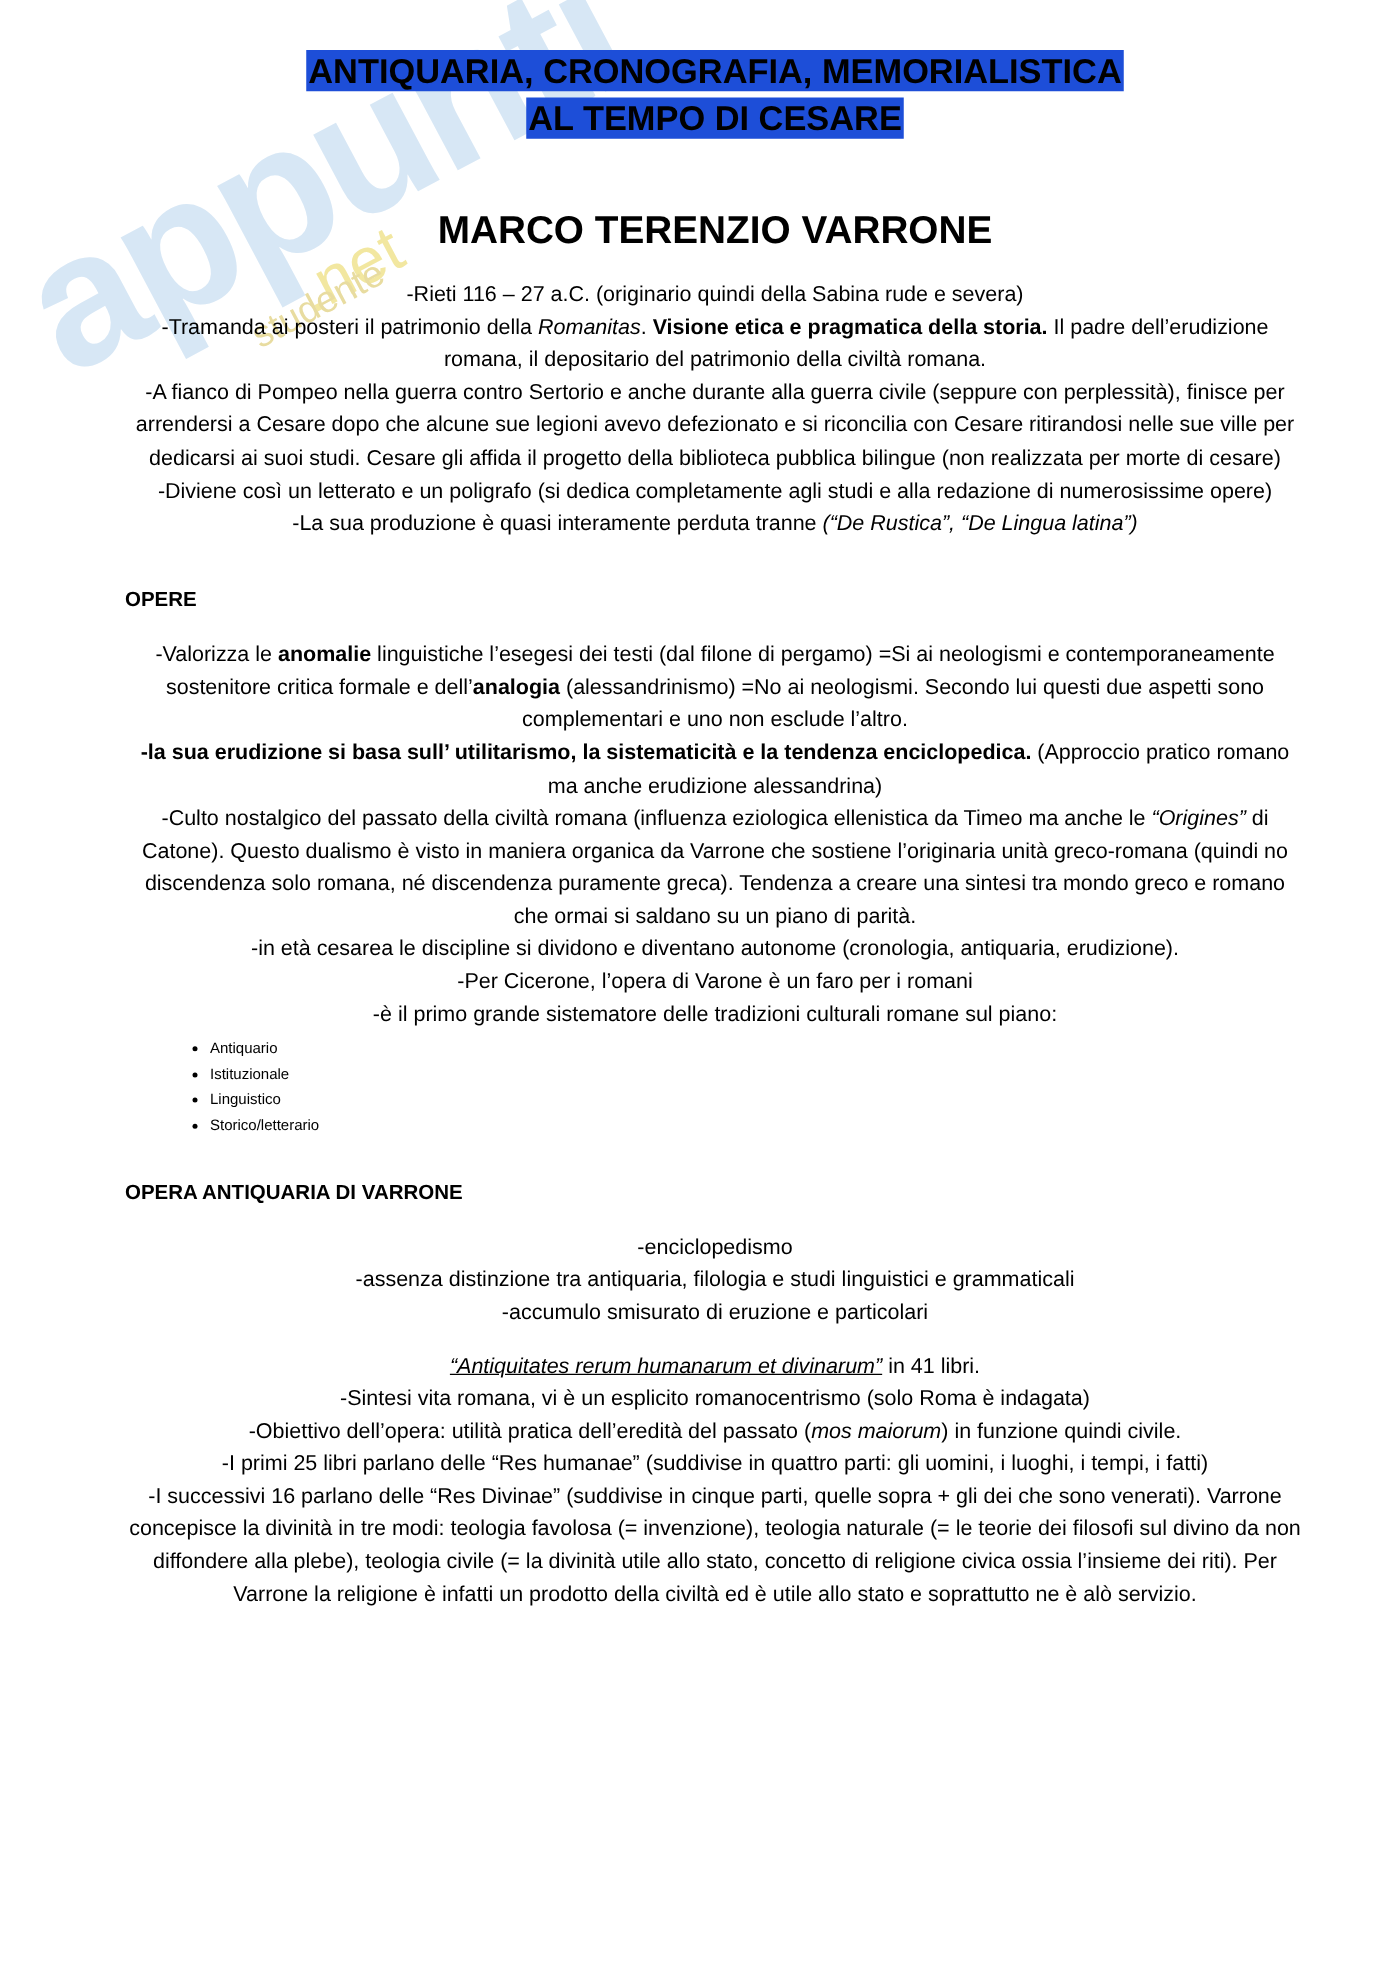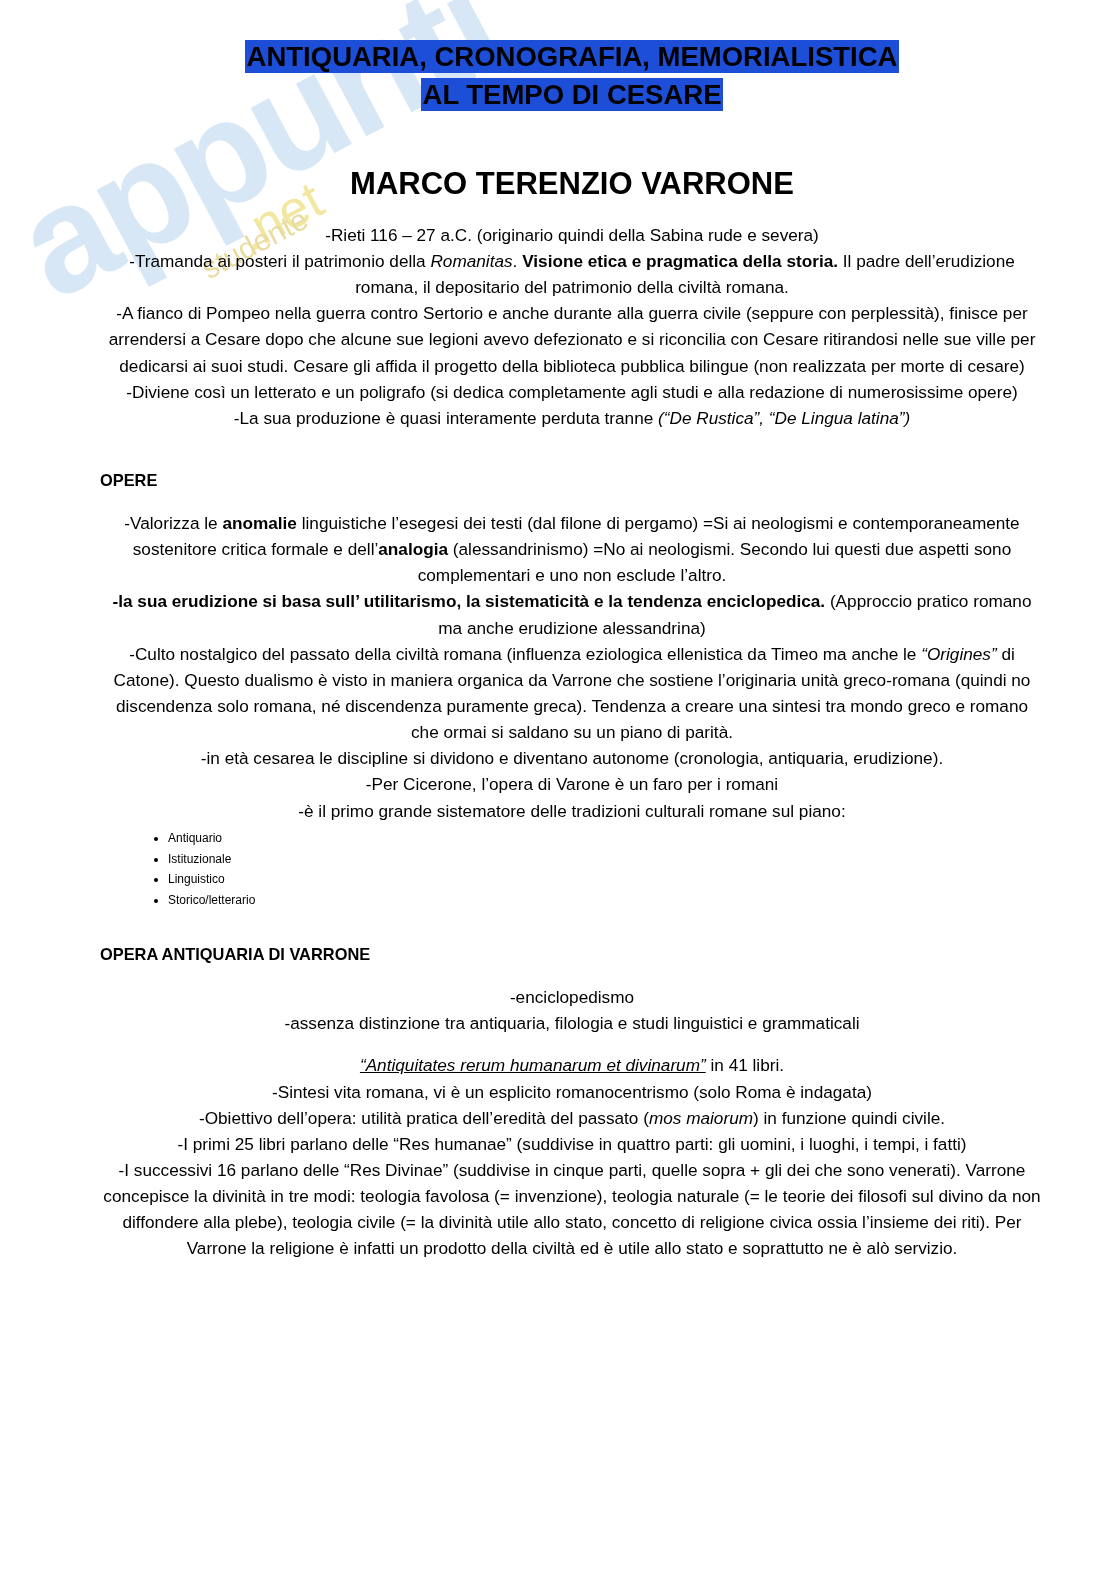--- a/index.html
+++ b/index.html
@@ -160,20 +160,21 @@
       <li>Istituzionale</li>
       <li>Linguistico</li>
       <li>Storico/letterario</li>
     </ul>
 
     <div class="sub-head2">OPERA ANTIQUARIA DI VARRONE</div>
 
     <div class="body-block">
       <p>-enciclopedismo</p>
       <p>-assenza distinzione tra antiquaria, filologia e studi linguistici e grammaticali</p>
+      <p>-accumulo smisurato di eruzione e particolari</p>
     </div>
 
     <div class="body-block tight">
       <p><em><u>“Antiquitates rerum humanarum et divinarum”</u></em><span> in 41 libri.</span></p>
       <p>-Sintesi vita romana, vi è un esplicito romanocentrismo (solo Roma è indagata)</p>
       <p><span>-Obiettivo dell’opera: utilità pratica dell’eredità del passato (</span><em>mos maiorum</em><span>) in funzione quindi civile.</span></p>
       <p>-I primi 25 libri parlano delle “Res humanae” (suddivise in quattro parti: gli uomini, i luoghi, i tempi, i fatti)</p>
       <p>-I successivi 16 parlano delle “Res Divinae” (suddivise in cinque parti, quelle sopra + gli dei che sono venerati). Varrone concepisce la divinità in tre modi: teologia favolosa (= invenzione), teologia naturale (= le teorie dei filosofi sul divino da non diffondere alla plebe), teologia civile (= la divinità utile allo stato, concetto di religione civica ossia l’insieme dei riti). Per Varrone la religione è infatti un prodotto della civiltà ed è utile allo stato e soprattutto ne è alò servizio.</p>
     </div>
 

